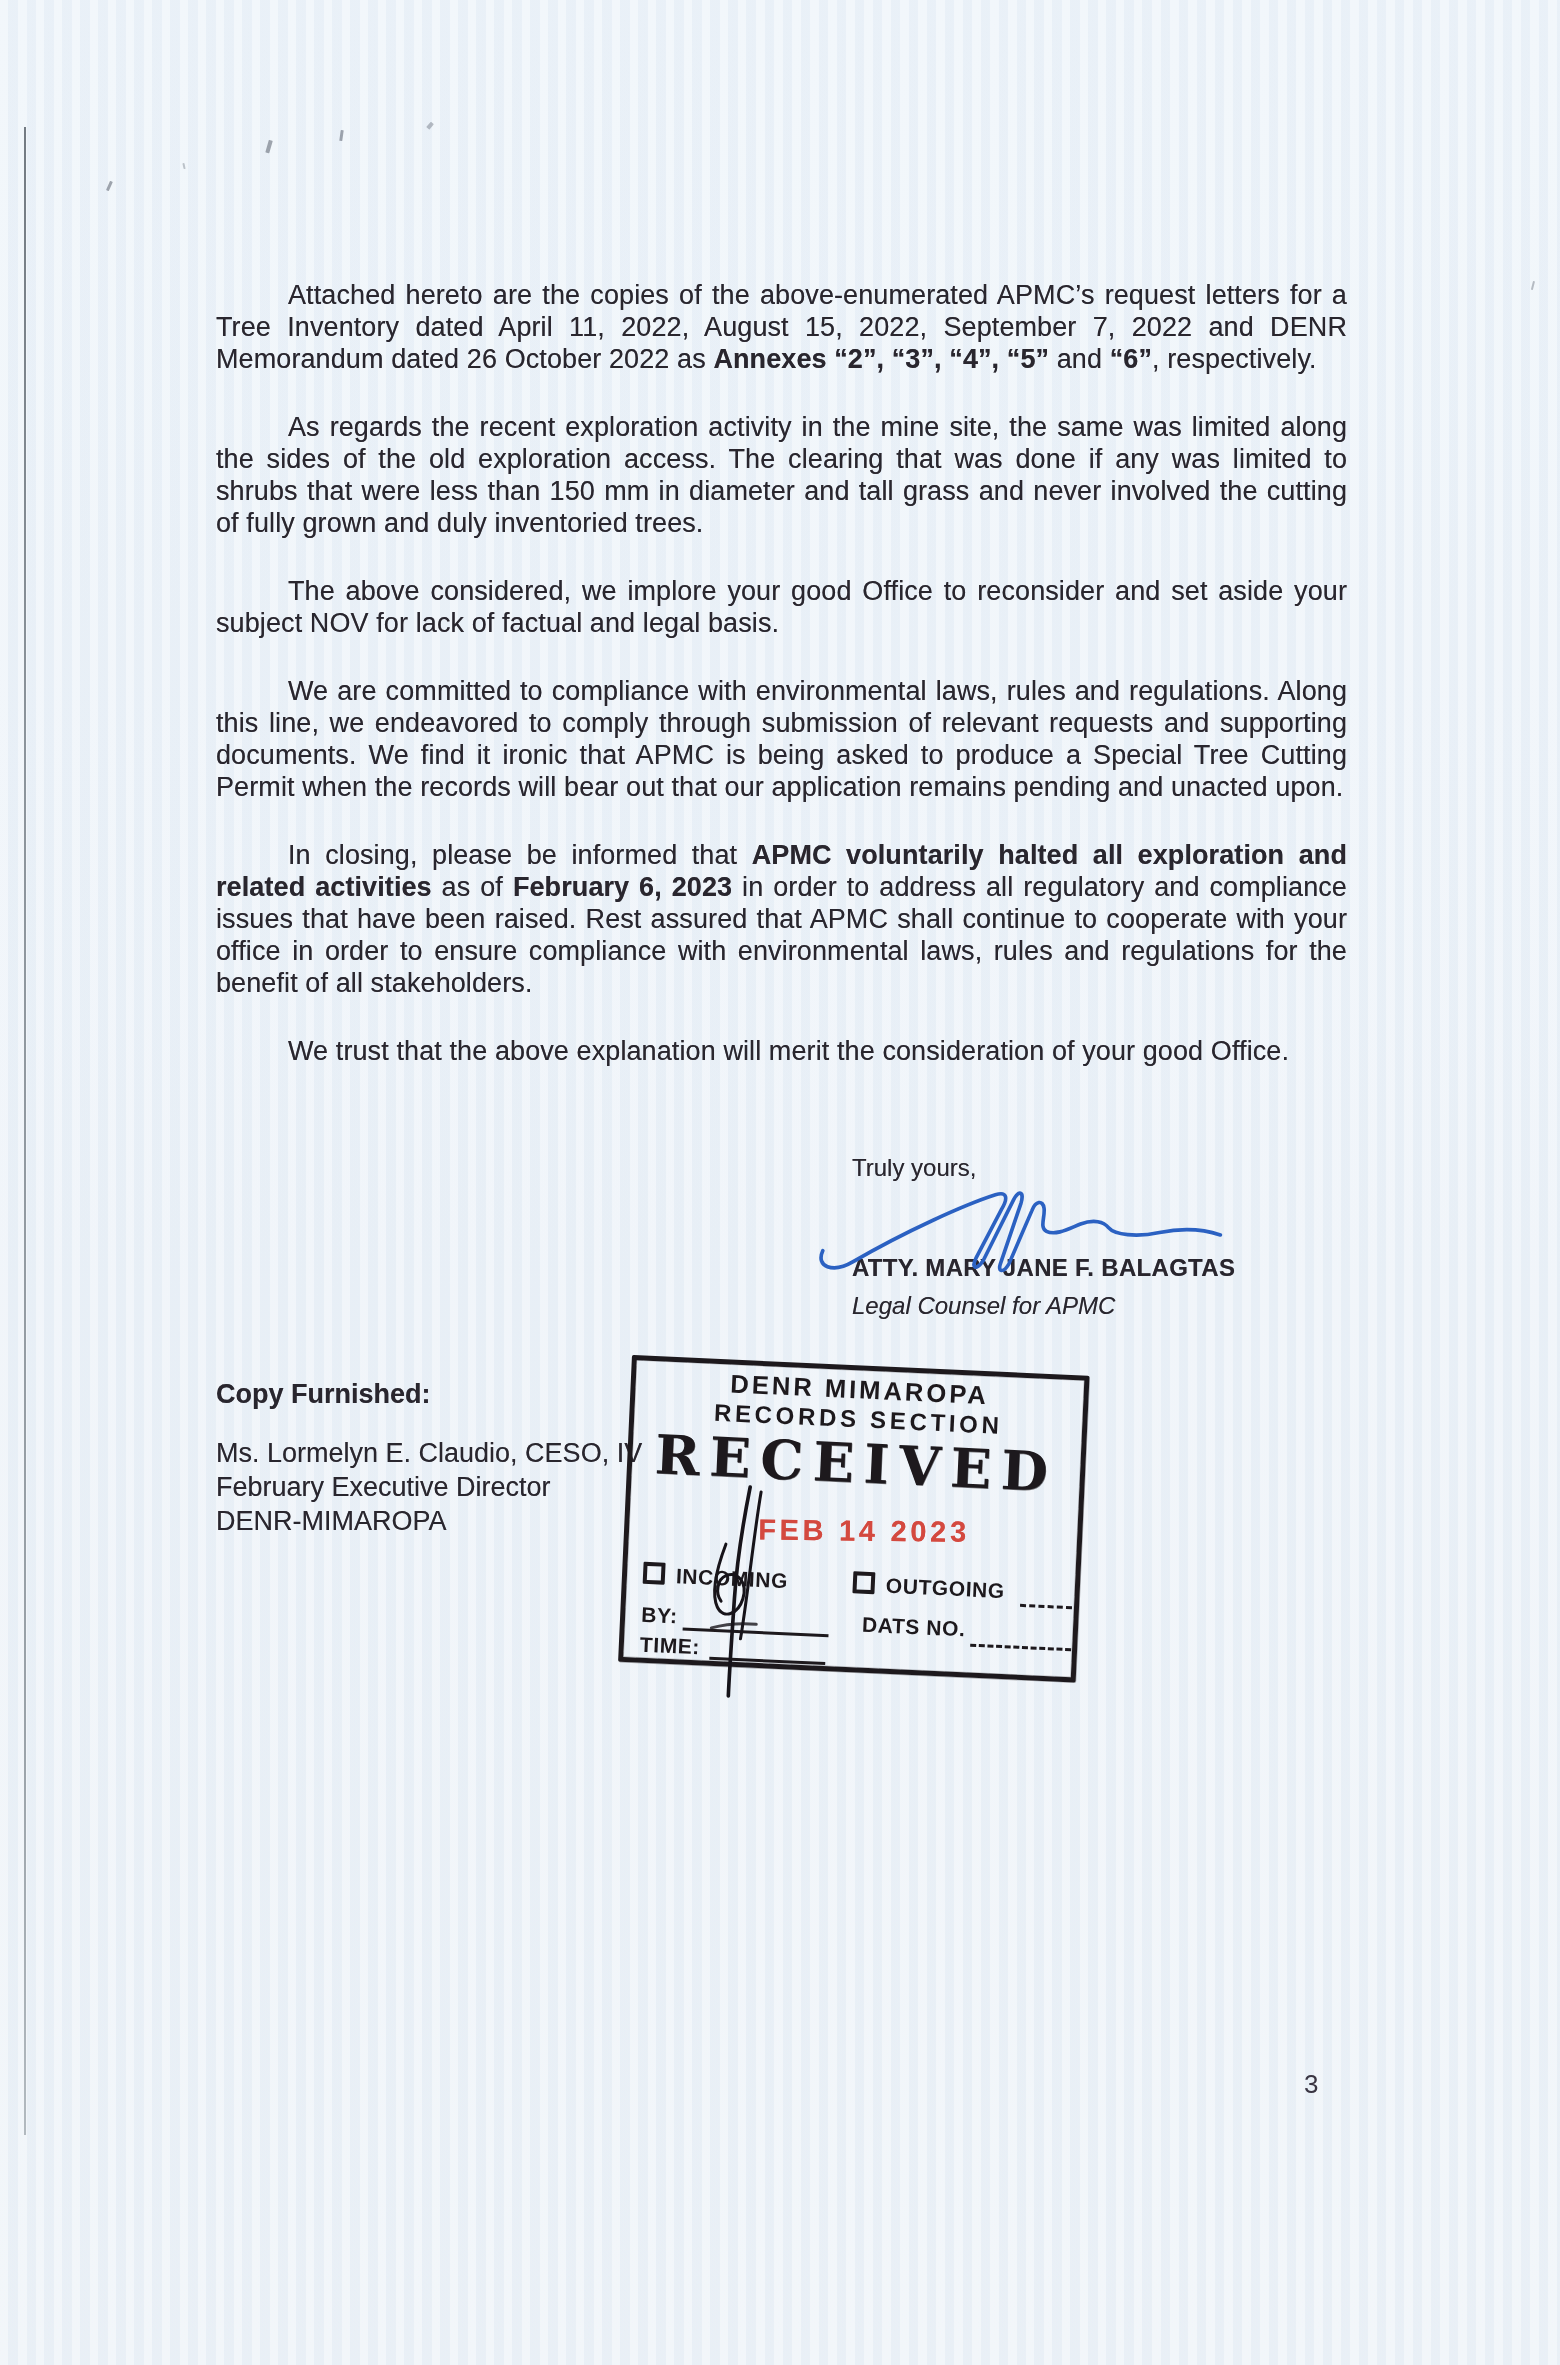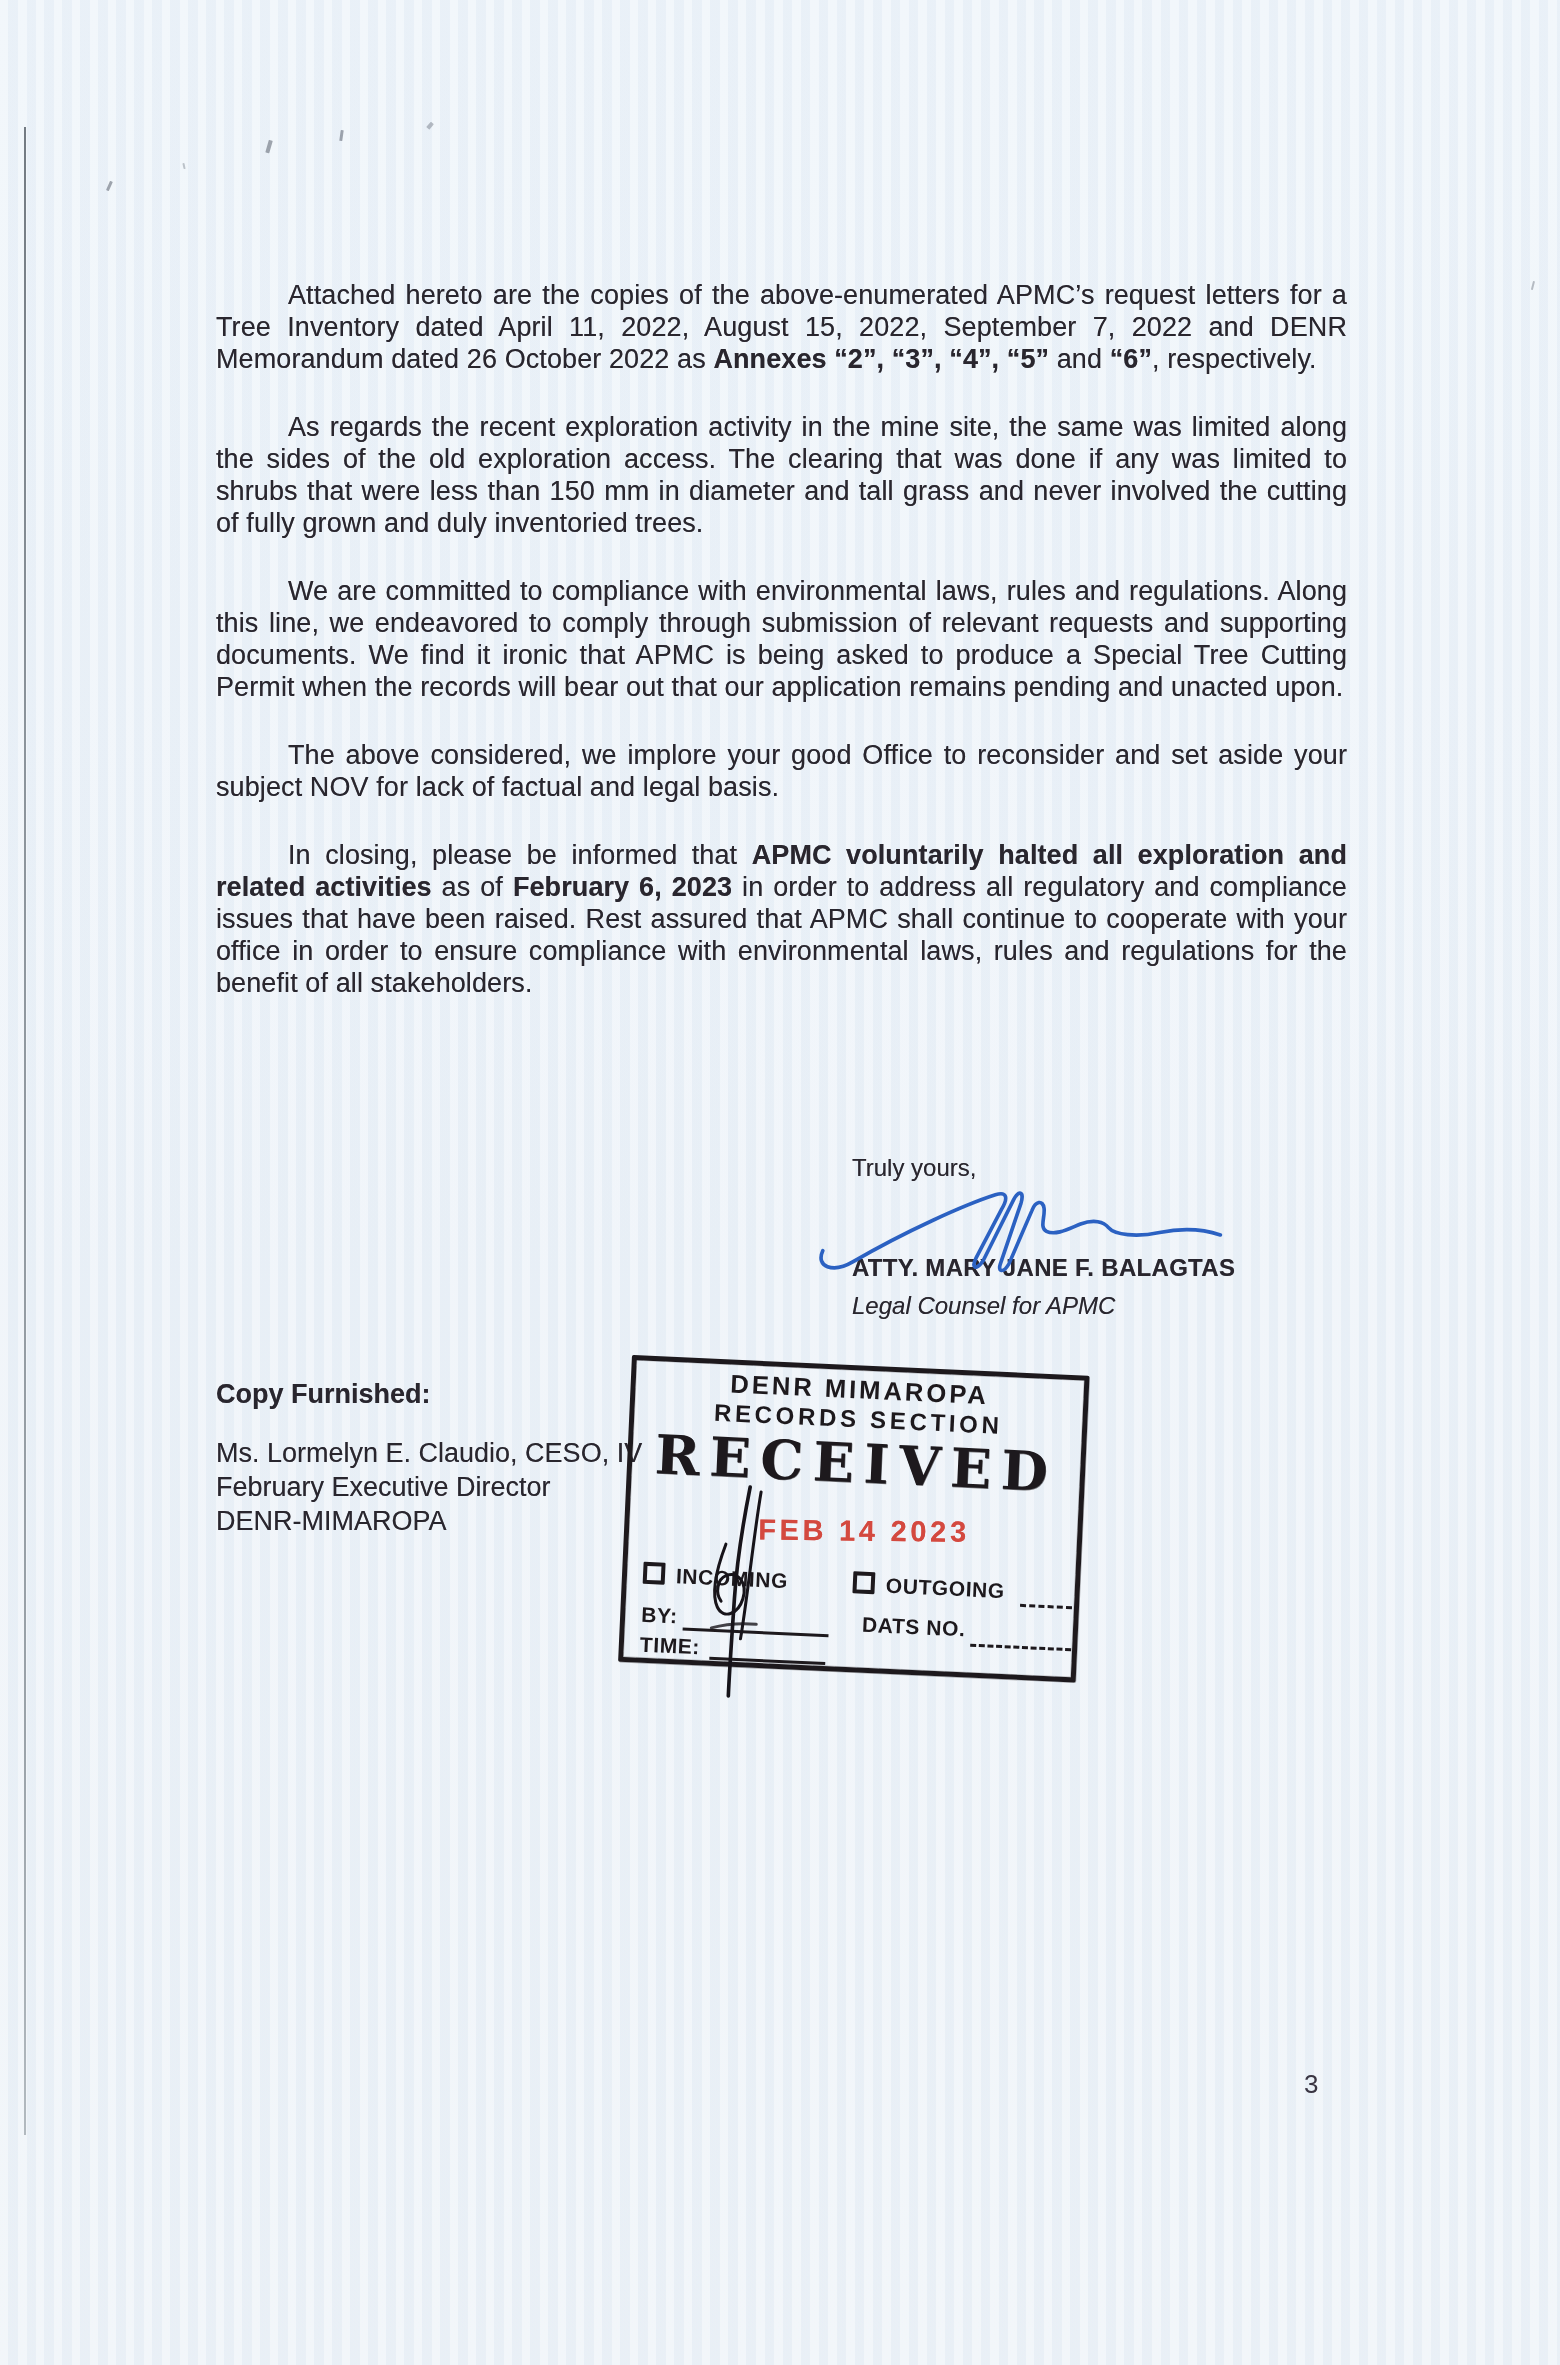--- a/index.html
+++ b/index.html
@@ -128,23 +128,24 @@
   <div class="speck s1"></div>
   <div class="speck s2"></div>
   <div class="speck s3"></div>
   <div class="speck s4"></div>
   <div class="speck s5"></div>
   <div class="speck s6"></div>
 
   <div class="letter-body">
       <div class="para"><span>Attached hereto are the copies of the above-enumerated APMC’s request letters for a Tree Inventory dated April 11, 2022, August 15, 2022, September 7, 2022 and DENR Memorandum dated 26 October 2022 as </span><span class="b">Annexes “2”, “3”, “4”, “5”</span><span> and </span><span class="b">“6”</span><span>, respectively.</span></div>
       <div class="para"><span>As regards the recent exploration activity in the mine site, the same was limited along the sides of the old exploration access. The clearing that was done if any was limited to shrubs that were less than 150 mm in diameter and tall grass and never involved the cutting of fully grown and duly inventoried trees.</span></div>
+      <div class="para"><span>The above considered, we implore your good Office to reconsider and set aside your subject NOV for lack of factual and legal basis.</span></div>
       <div class="para"><span>We are committed to compliance with environmental laws, rules and regulations. Along this line, we endeavored to comply through submission of relevant requests and supporting documents. We find it ironic that APMC is being asked to produce a Special Tree Cutting Permit when the records will bear out that our application remains pending and unacted upon.</span></div>
-      <div class="para"><span>The above considered, we implore your good Office to reconsider and set aside your subject NOV for lack of factual and legal basis.</span></div>
       <div class="para"><span>In closing, please be informed that </span><span class="b">APMC voluntarily halted all exploration and related activities</span><span> as of </span><span class="b">February 6, 2023</span><span> in order to address all regulatory and compliance issues that have been raised.  Rest assured that APMC shall continue to cooperate with your office in order to ensure compliance with environmental laws, rules and regulations for the benefit of all stakeholders.</span></div>
+      <div class="para"><span>We trust that the above explanation will merit the consideration of your good Office.</span></div>
     </div>
 
   <div class="closing">
     <span class="salutation">Truly yours,</span>
     <svg class="signature-svg" viewBox="0 0 690 176" fill="none">
       <path d="M14 118 C 2 144, 30 156, 64 136 C 150 86, 248 42, 298 26 C 316 20, 320 30, 308 50 L 266 130 C 258 146, 266 152, 278 134 L 328 34 C 336 18, 346 20, 340 40 L 306 140 C 302 152, 310 156, 320 140 L 358 52 C 364 36, 376 34, 378 48 C 380 62, 370 80, 382 86 C 398 94, 422 80, 438 74 C 460 66, 476 70, 484 80 C 494 92, 530 96, 568 88 C 608 80, 644 84, 668 92" stroke="#2b61c2" stroke-width="6" stroke-linecap="round" stroke-linejoin="round"></path>
     </svg>
     <span class="signatory">ATTY. MARY JANE F. BALAGTAS</span>
     <span class="signatory-title">Legal Counsel for APMC</span>
   </div>

